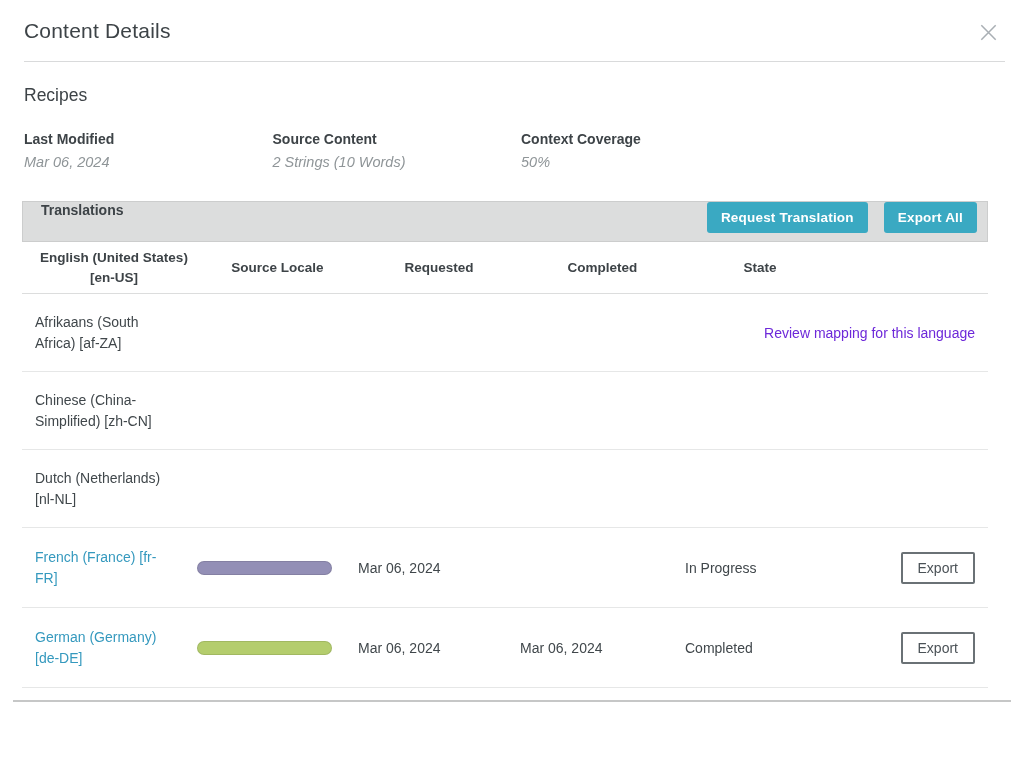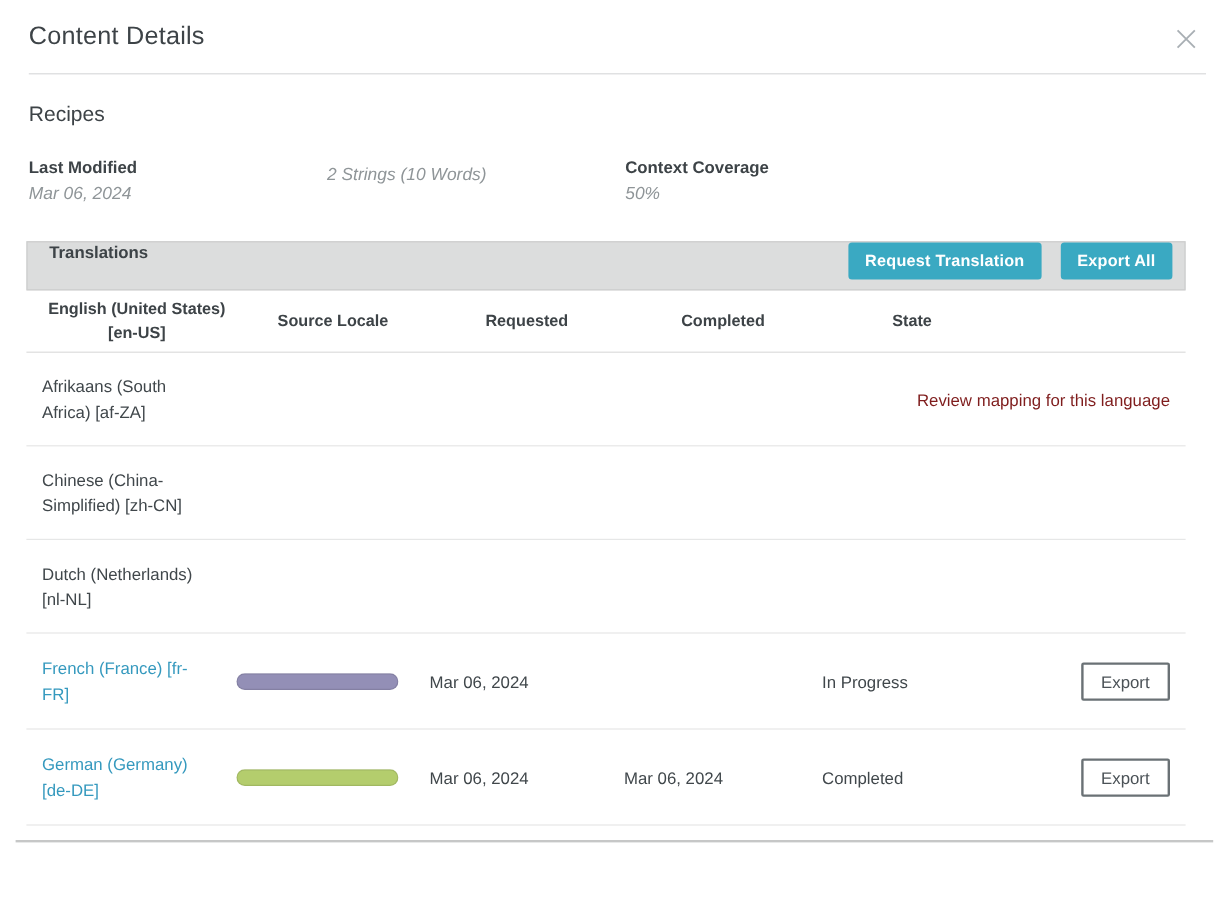--- a/index.html
+++ b/index.html
@@ -110,21 +110,21 @@
   .trow {
     min-height: 78px;
     border-bottom: 1px solid #e6e7e7;
   }
   .trow.tall { min-height: 80px; }
   .lang-cell { max-width: 134px; line-height: 1.45; color: #40474b; }
   .lang-cell.is-link { color: #3599be; cursor: pointer; }
   .review-link {
     grid-column: 5 / 7;
     text-align: right;
-    color: #7f1d1d;
+    color: #6d28d9;
     font-size: 14px;
     cursor: pointer;
   }
   .progress-pill {
     width: 135px;
     height: 14px;
     border-radius: 7px;
     border: 1px solid rgba(0,0,0,0.10);
   }
   .date-cell, .state-cell { color: #40474b; }
@@ -161,20 +161,21 @@
 <div class="header-divider"></div>
 
 <h2 class="content-name">Recipes</h2>
 
 <div class="meta-row">
   <div class="meta-item">
     <div class="meta-label">Last Modified</div>
     <div class="meta-value">Mar 06, 2024</div>
   </div>
   <div class="meta-item">
+    <div class="meta-label">Source Content</div>
     <div class="meta-value">2 Strings (10 Words)</div>
   </div>
   <div class="meta-item">
     <div class="meta-label">Context Coverage</div>
     <div class="meta-value">50%</div>
   </div>
 </div>
 
 <div class="translations-bar">
   <div class="translations-title">Translations</div>

